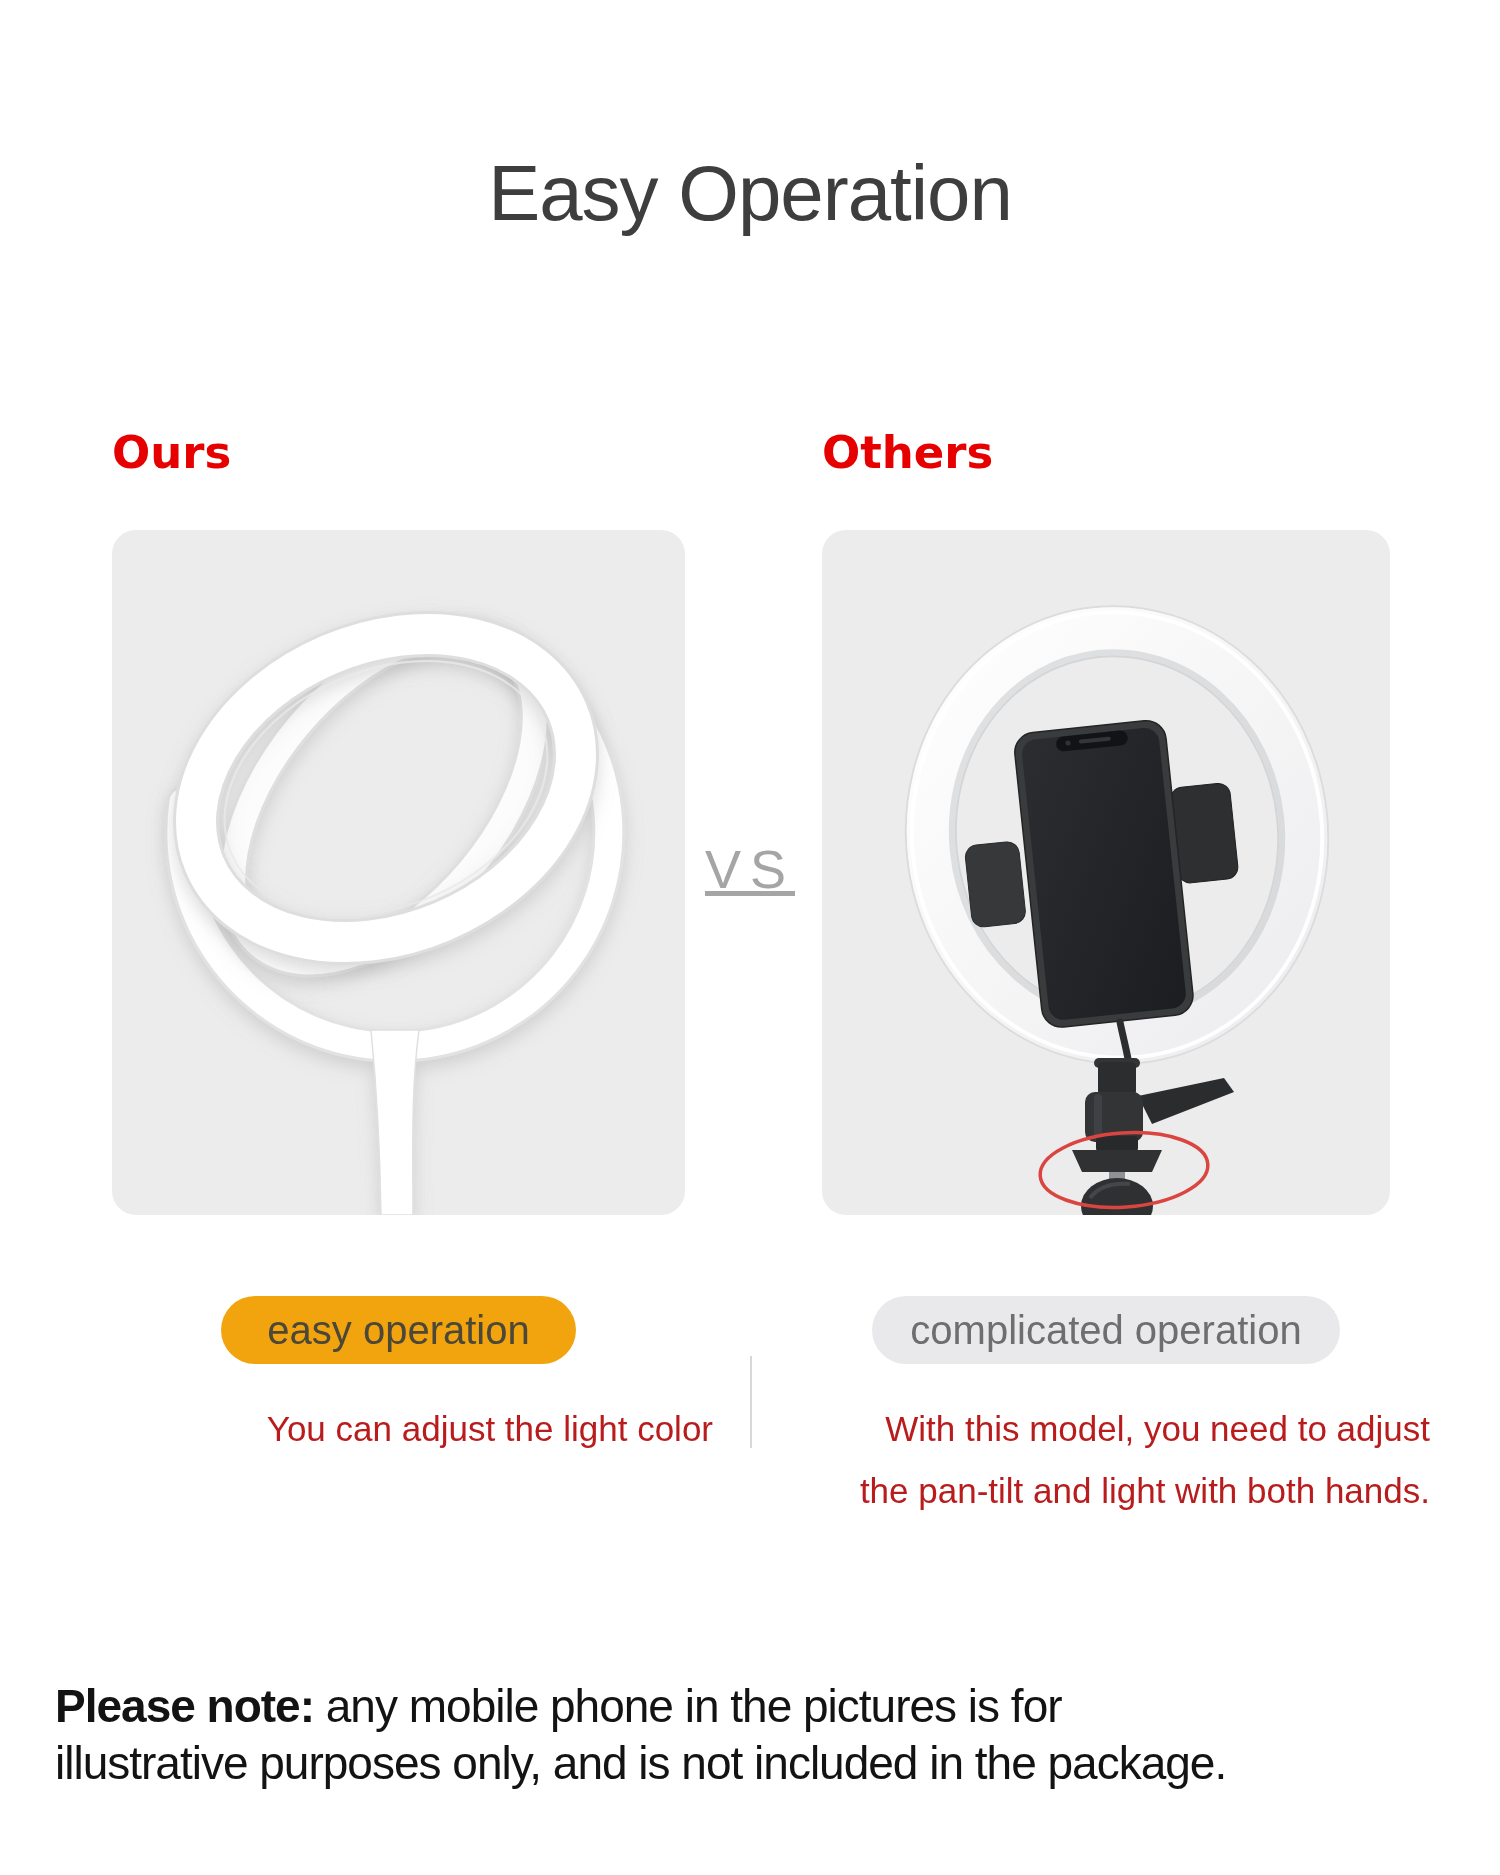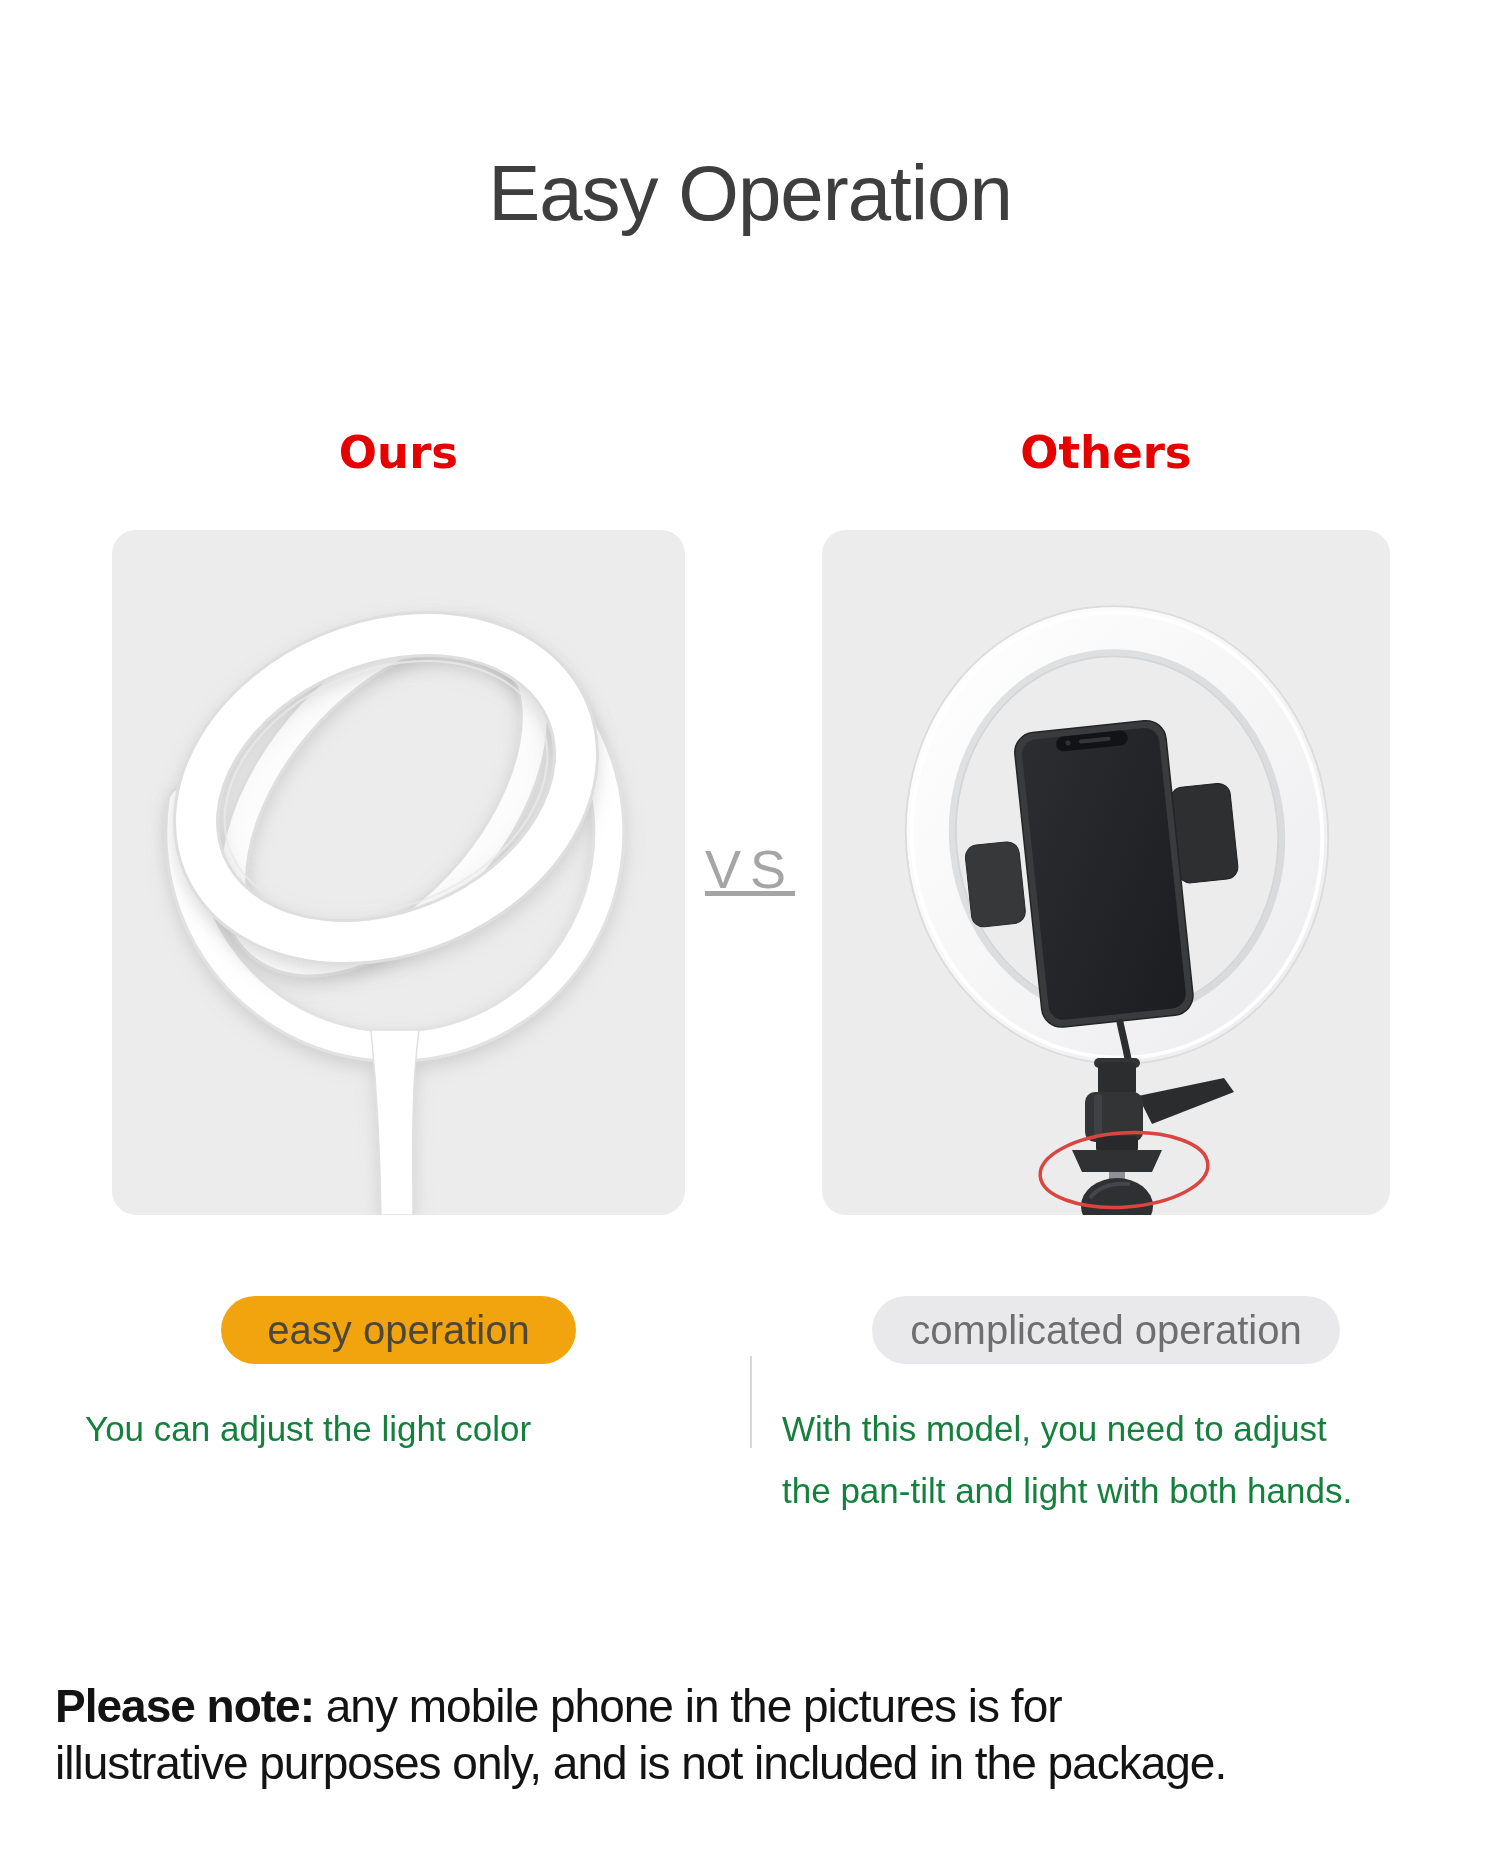--- a/index.html
+++ b/index.html
@@ -5,21 +5,21 @@
   html,body{margin:0;padding:0;background:#ffffff;}
   .page{
     position:relative;width:1500px;height:1875px;background:#ffffff;
     font-family:"Liberation Sans",sans-serif;overflow:hidden;border-radius:16px;
   }
   .page-title{
     position:absolute;left:0;top:148px;width:1500px;text-align:center;
     font-size:78px;font-weight:400;color:#3e3e3e;letter-spacing:-1px;
   }
   .col-label{
-    position:absolute;top:426px;text-align:center;
+    position:absolute;top:426px;
     font-family:"DejaVu Sans",sans-serif;font-weight:700;font-size:45px;color:#e60000;
   }
   .col-label.ours{left:112px;width:573px;}
   .col-label.others{left:822px;width:568px;}
   .panel{
     position:absolute;top:530px;height:685px;background:#ececed;border-radius:24px;overflow:hidden;
   }
   .panel.left{left:112px;width:573px;}
   .panel.right{left:822px;width:568px;}
   .panel svg{position:absolute;left:0;top:0;}
@@ -29,22 +29,22 @@
   }
   .badge-row{position:absolute;top:1296px;text-align:center;}
   .badge-row.ours{left:112px;width:573px;}
   .badge-row.others{left:822px;width:568px;}
   .pill{
     display:inline-block;font-size:40px;line-height:1;border-radius:34px;white-space:nowrap;
   }
   .pill.orange{background:#f2a40f;color:#4b4739;padding:14px 46px;}
   .pill.gray{background:#e9e9eb;color:#6e6e6e;padding:14px 38px;}
   .description{
-    position:absolute;top:1398px;text-align:left;
-    font-size:35px;line-height:62px;color:#15803d;font-weight:400;white-space:nowrap;
+    position:absolute;top:1398px;text-align:right;
+    font-size:35px;line-height:62px;color:#b91c1c;font-weight:400;white-space:nowrap;
   }
   .description.ours{left:85px;width:628px;}
   .description.others{left:782px;width:648px;}
   .col-divider{
     position:absolute;left:750px;top:1356px;width:2px;height:92px;background:#d8d8d8;
   }
   .note{
     position:absolute;left:55px;top:1632px;width:1410px;
     font-size:46px;line-height:57px;color:#131313;letter-spacing:-1px;
   }

